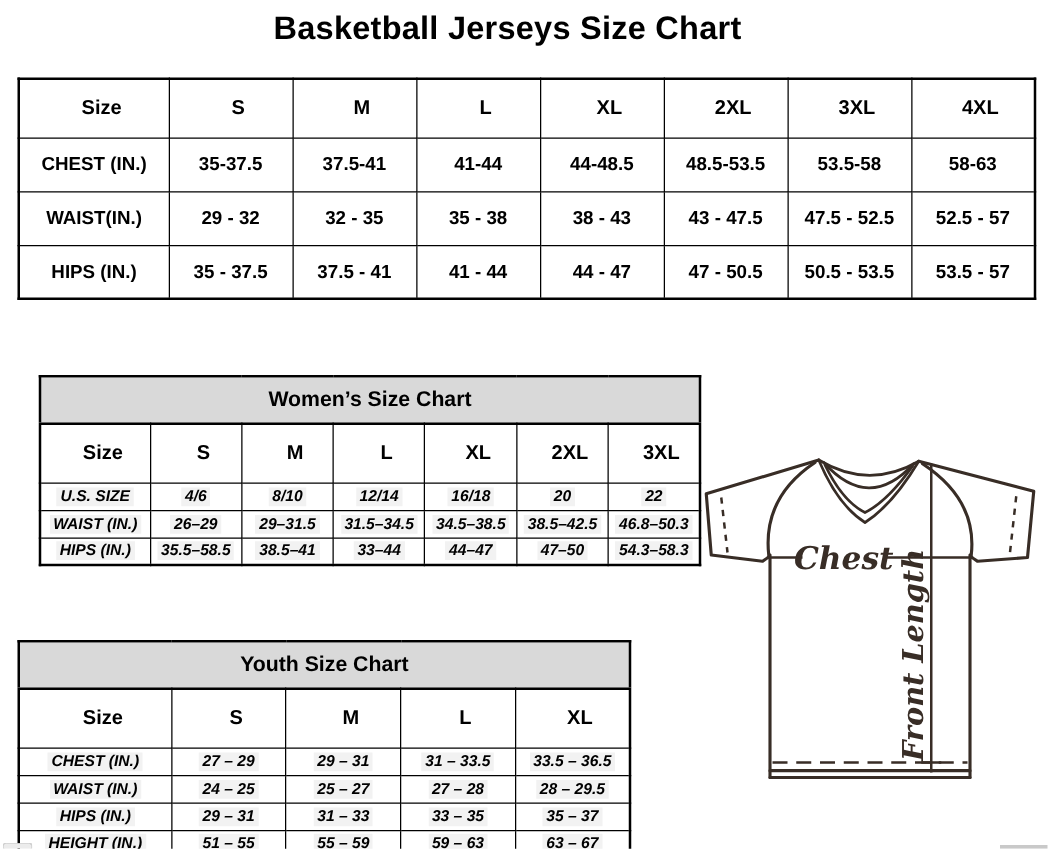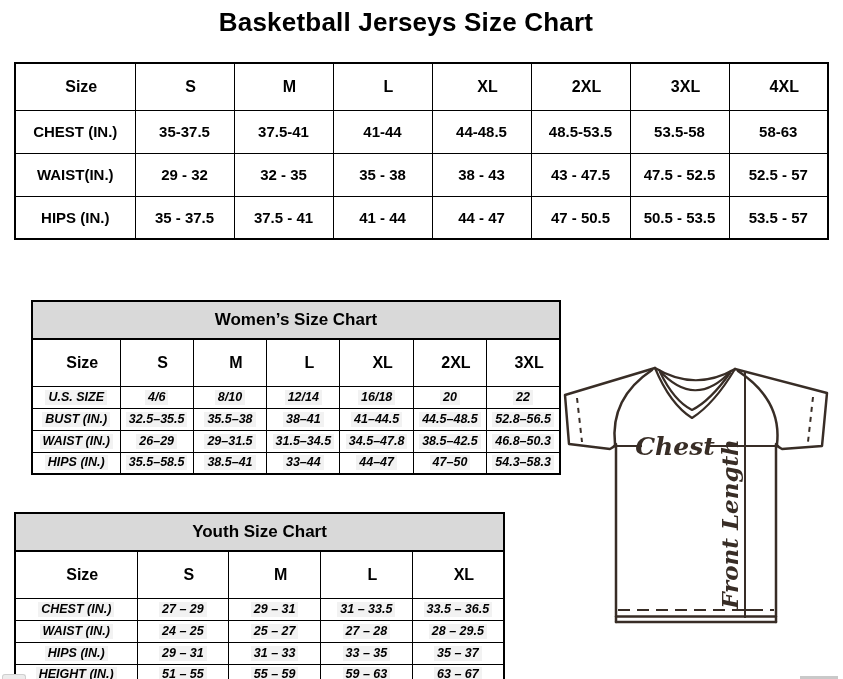--- a/index.html
+++ b/index.html
@@ -130,34 +130,25 @@
       <tr class="row-data">
         <td><span>U.S. SIZE</span></td>
         <td><span>4/6</span></td>
         <td><span>8/10</span></td>
         <td><span>12/14</span></td>
         <td><span>16/18</span></td>
         <td><span>20</span></td>
         <td><span>22</span></td>
       </tr>
       <tr class="row-data">
-        <td><span>BUST (IN.)</span></td>
-        <td><span>32.5–35.5</span></td>
-        <td><span>35.5–38</span></td>
-        <td><span>38–41</span></td>
-        <td><span>41–44.5</span></td>
-        <td><span>44.5–48.5</span></td>
-        <td><span>52.8–56.5</span></td>
-      </tr>
-      <tr class="row-data">
         <td><span>WAIST (IN.)</span></td>
         <td><span>26–29</span></td>
         <td><span>29–31.5</span></td>
         <td><span>31.5–34.5</span></td>
-        <td><span>34.5–47.8</span></td>
+        <td><span>34.5–38.5</span></td>
         <td><span>38.5–42.5</span></td>
         <td><span>46.8–50.3</span></td>
       </tr>
       <tr class="row-data">
         <td><span>HIPS (IN.)</span></td>
         <td><span>35.5–58.5</span></td>
         <td><span>38.5–41</span></td>
         <td><span>33–44</span></td>
         <td><span>44–47</span></td>
         <td><span>47–50</span></td>

